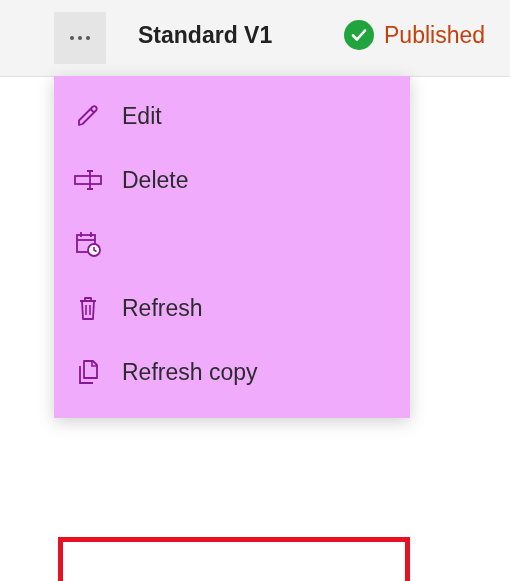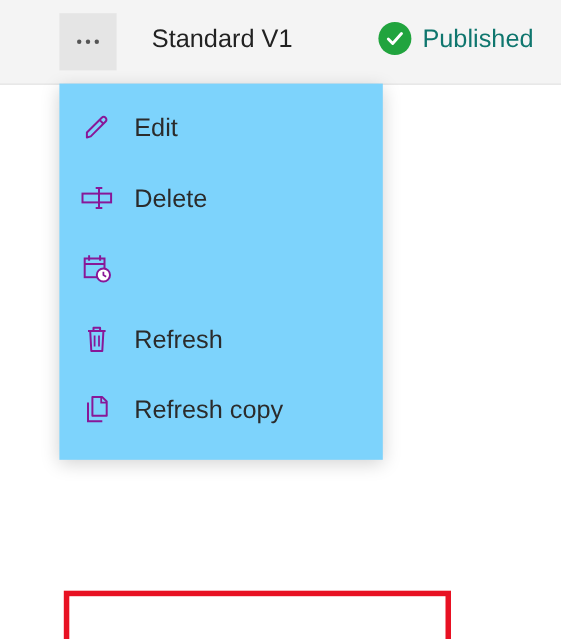--- a/index.html
+++ b/index.html
@@ -39,21 +39,21 @@
     border-radius: 50%;
     background: #555;
     display: block;
   }
   .title {
     position: absolute;
     left: 138px;
     top: 22px;
     font-size: 23px;
     color: #222;
-    font-weight: 400;
+    font-weight: 700;
   }
   .status {
     position: absolute;
     left: 344px;
     top: 20px;
     display: flex;
     align-items: center;
   }
   .status-check {
     width: 30px;
@@ -61,28 +61,28 @@
     border-radius: 50%;
     background: #21a43e;
     display: flex;
     align-items: center;
     justify-content: center;
     margin-right: 10px;
   }
   .status-check svg { display: block; }
   .status-label {
     font-size: 23px;
-    color: #0f766e;
+    color: #c2410c;
   }
   .menu {
     position: absolute;
     left: 54px;
     top: 76px;
-    width: 294px;
-    background: #7dd3fc;
+    width: 356px;
+    background: #f0abfc;
     box-shadow: 0 4px 16px rgba(0,0,0,0.18);
     padding: 8px 0 14px 0;
     box-sizing: border-box;
   }
   .menu-item {
     display: flex;
     align-items: center;
     height: 64px;
     padding-left: 18px;
     cursor: pointer;

